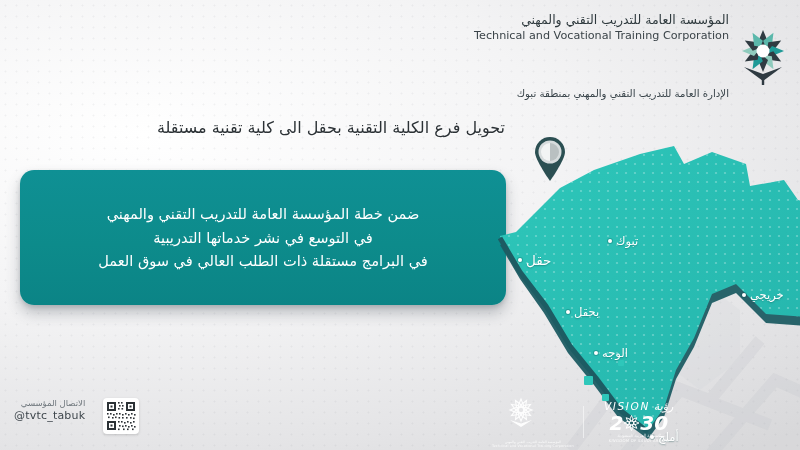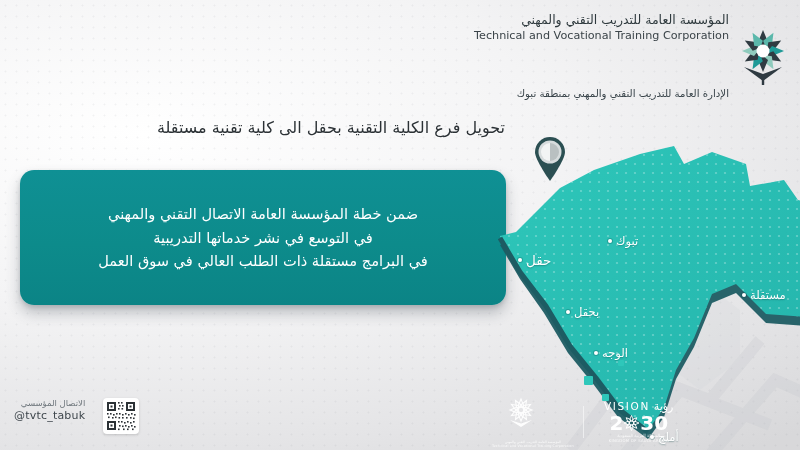--- a/index.html
+++ b/index.html
@@ -95,21 +95,21 @@
   .qr-ar{font-size:8.5px;color:#6e767c;}
   .qr-handle{font-size:11px;color:#3f474d;letter-spacing:.2px;direction:ltr;}
 
   
   .footer-logos{
     position:absolute;left:492px;top:396px;
     display:flex;align-items:center;gap:9px;
   }
   .tvtc-small{width:58px;height:44px;opacity:.95;}
   .divider{width:1px;height:32px;background:rgba(255,255,255,.55);}
-  .vision{width:92px;height:44px;}
+  .vision{width:92px;height:44px;font-style:italic;}
   .tvtc-small svg,.vision svg{display:block;}
   .micro{
     font-size:3.4px;color:rgba(255,255,255,.85);
     text-align:center;letter-spacing:.1px;line-height:1.25;
     white-space:nowrap;
   }
 </style>
 </head>
 <body>
 
@@ -182,21 +182,21 @@
     <div class="hdr-text">
       <div class="hdr-ar1">المؤسسة العامة للتدريب التقني والمهني</div>
       <div class="hdr-en">Technical and Vocational Training Corporation</div>
       <div class="hdr-ar2">الإدارة العامة للتدريب التقني والمهني بمنطقة تبوك</div>
     </div>
   </div>
 
   <div class="headline">تحويل فرع الكلية التقنية بحقل الى كلية تقنية مستقلة</div>
 
   <div class="card">
-    <div class="card-line">ضمن خطة المؤسسة العامة الاتصال التقني والمهني</div>
+    <div class="card-line">ضمن خطة المؤسسة العامة للتدريب التقني والمهني</div>
     <div class="card-line">في التوسع في نشر خدماتها التدريبية</div>
     <div class="card-line">في البرامج مستقلة ذات الطلب العالي في سوق العمل</div>
   </div>
 
   <div class="map-wrap">
     <svg width="320" height="320" viewBox="0 0 320 320">
       <defs>
         <pattern id="mapdots" width="9" height="9" patternUnits="userSpaceOnUse">
           <circle cx="2" cy="2" r="1.1" fill="#ffffff" opacity="0.30"></circle>
         </pattern>
@@ -264,21 +264,21 @@
       <span>الوجه</span>
       <span class="city-dot"></span>
     </div>
 
     <div class="city-label" style="left:152px;top:322px;">
       <span>أملج</span>
       <span class="city-dot"></span>
     </div>
 
     <div class="city-label" style="left:244px;top:180px;">
-      <span>مستقلة</span>
+      <span>خريجي</span>
       <span class="city-dot"></span>
     </div>
   </div>
 
   <div class="qr-block">
     <div class="qr-card">
       <svg width="30" height="30" viewBox="0 0 30 30">
         <rect width="30" height="30" fill="#ffffff"></rect>
         <g fill="#2b3135">
           <rect x="1" y="1" width="9" height="9"></rect>

